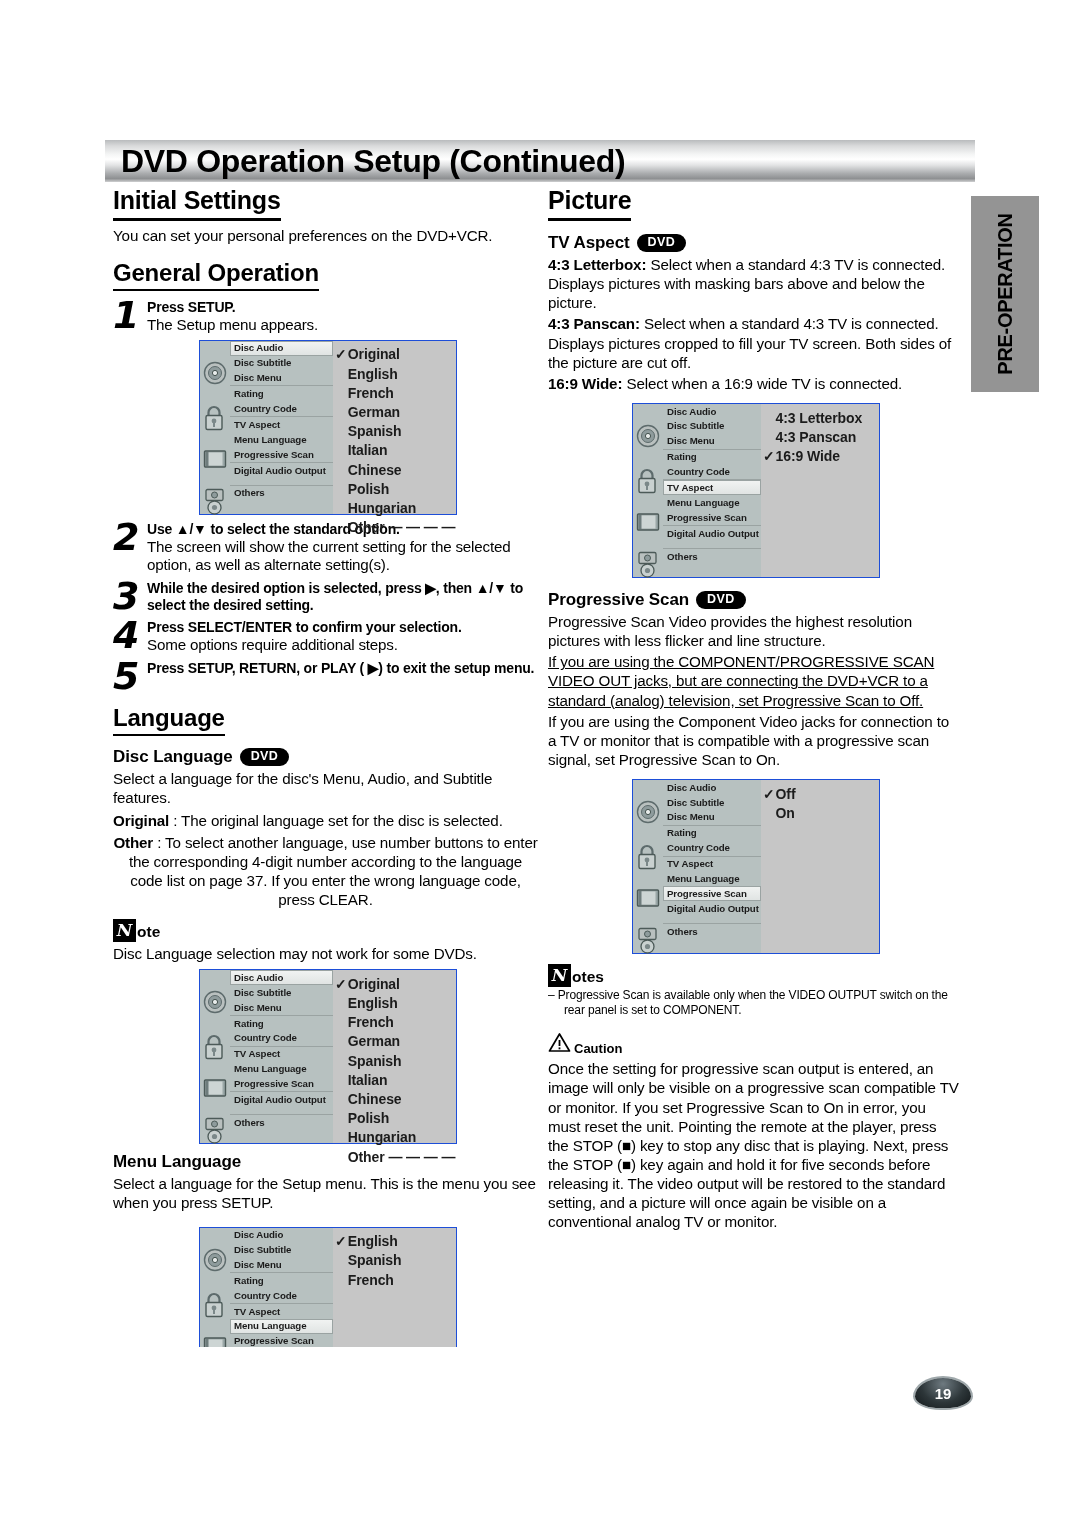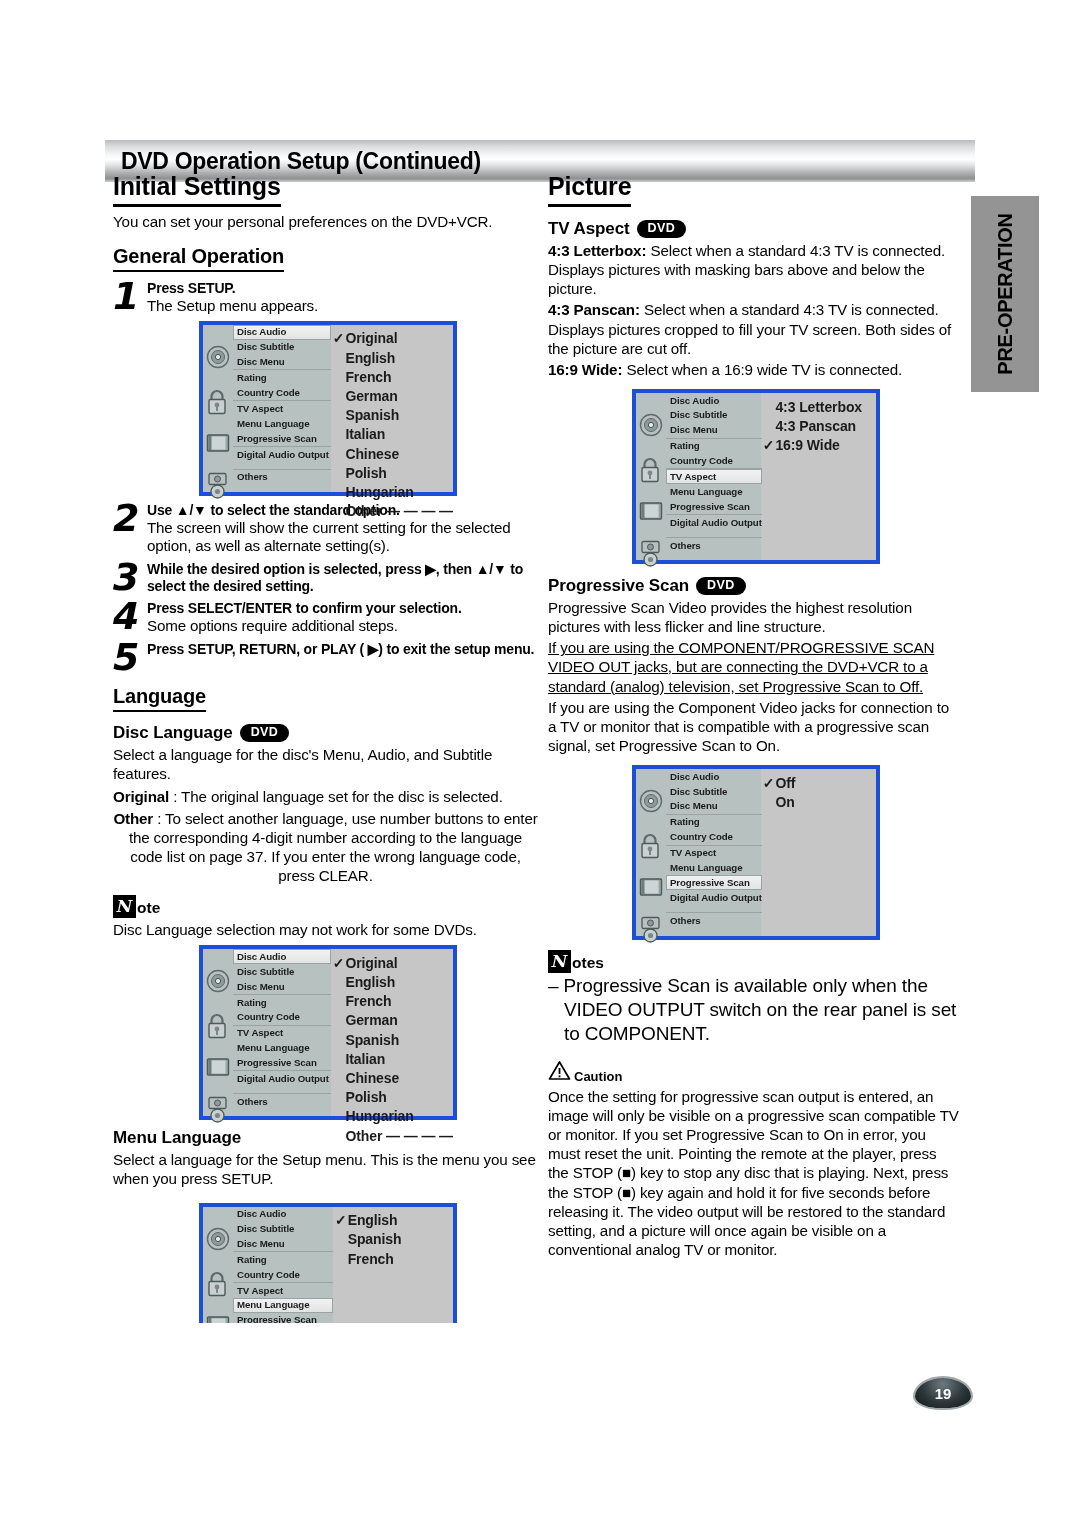--- a/index.html
+++ b/index.html
@@ -13,35 +13,35 @@
   }
   
   .title-bar{
     position:absolute;left:105px;top:140px;width:870px;height:42px;
     background:linear-gradient(to bottom,
        #b9bbbd 0%, #d9dadb 14%, #f4f5f5 34%, #ffffff 46%,
        #e2e3e4 60%, #a9abad 80%, #8e9092 92%, #cfd0d1 100%);
     display:flex;align-items:center;
   }
   .title-bar .ttl{
-    font-size:23px;font-weight:bold;letter-spacing:-0.3px;
+    font-size:32px;font-weight:bold;letter-spacing:-0.3px;
     padding-left:16px;color:#000;
   }
   
-  .col{position:absolute;top:172px;}
+  .col{position:absolute;top:186px;}
   .col-left{left:113px;width:425px;}
   .col-right{left:548px;width:412px;}
 
   
   h2.sec{
     font-size:25px;font-weight:bold;margin:0 0 3px 0;padding:0 0 3px 0;
     display:inline-block;border-bottom:3px solid #000;letter-spacing:-0.2px;
   }
   h3.sub{
-    font-size:20px;font-weight:bold;margin:10px 0 2px 0;padding:0 0 2px 0;
+    font-size:24px;font-weight:bold;margin:10px 0 2px 0;padding:0 0 2px 0;
     display:inline-block;border-bottom:2.5px solid #000;letter-spacing:-0.2px;
   }
   h4.subsub{
     font-size:17px;font-weight:bold;margin:9px 0 2px 0;letter-spacing:-0.1px;
     display:flex;align-items:center;gap:7px;
   }
   p.body{font-size:15.2px;line-height:1.26;margin:2px 0 4px 0;letter-spacing:-0.15px;}
   p.body b{font-weight:bold;}
 
   .dvd-badge{
@@ -67,26 +67,26 @@
   .note-head{display:flex;align-items:flex-end;gap:1px;margin:10px 0 1px 0;}
   .note-glyph{
     background:#000;color:#fff;width:23px;height:23px;
     font-family:"DejaVu Serif", serif;font-style:italic;font-weight:bold;
     font-size:17px;display:flex;align-items:center;justify-content:center;
     line-height:1;
   }
   .note-word{font-size:15.5px;font-weight:bold;padding-bottom:1px;}
   .caution-head{display:flex;align-items:flex-end;gap:3px;margin:14px 0 1px 0;}
   .caution-word{font-size:13px;font-weight:bold;padding-bottom:1px;}
-  .note-list{font-size:19px;line-height:1.26;margin:1px 0 0 0;letter-spacing:-0.15px;}
+  .note-list{font-size:12px;line-height:1.26;margin:1px 0 0 0;letter-spacing:-0.15px;}
   .note-list .hang{padding-left:16px;text-indent:-16px;}
 
   
   .osd{
-    border:4px solid #1d4ed8;background:#c3c8c6;
+    border:1px solid #1d4ed8;background:#c3c8c6;
     display:flex;box-sizing:border-box;position:relative;
   }
   .osd .left{
     width:52%;background:#b7c1c0;position:relative;box-sizing:border-box;
     display:flex;
   }
   .osd .iconcol{width:30px;flex:none;position:relative;}
   .osd .rows{flex:1;position:relative;}
   .osd .right{
     flex:1;background:#c6c6c6;box-sizing:border-box;padding-top:4px;

